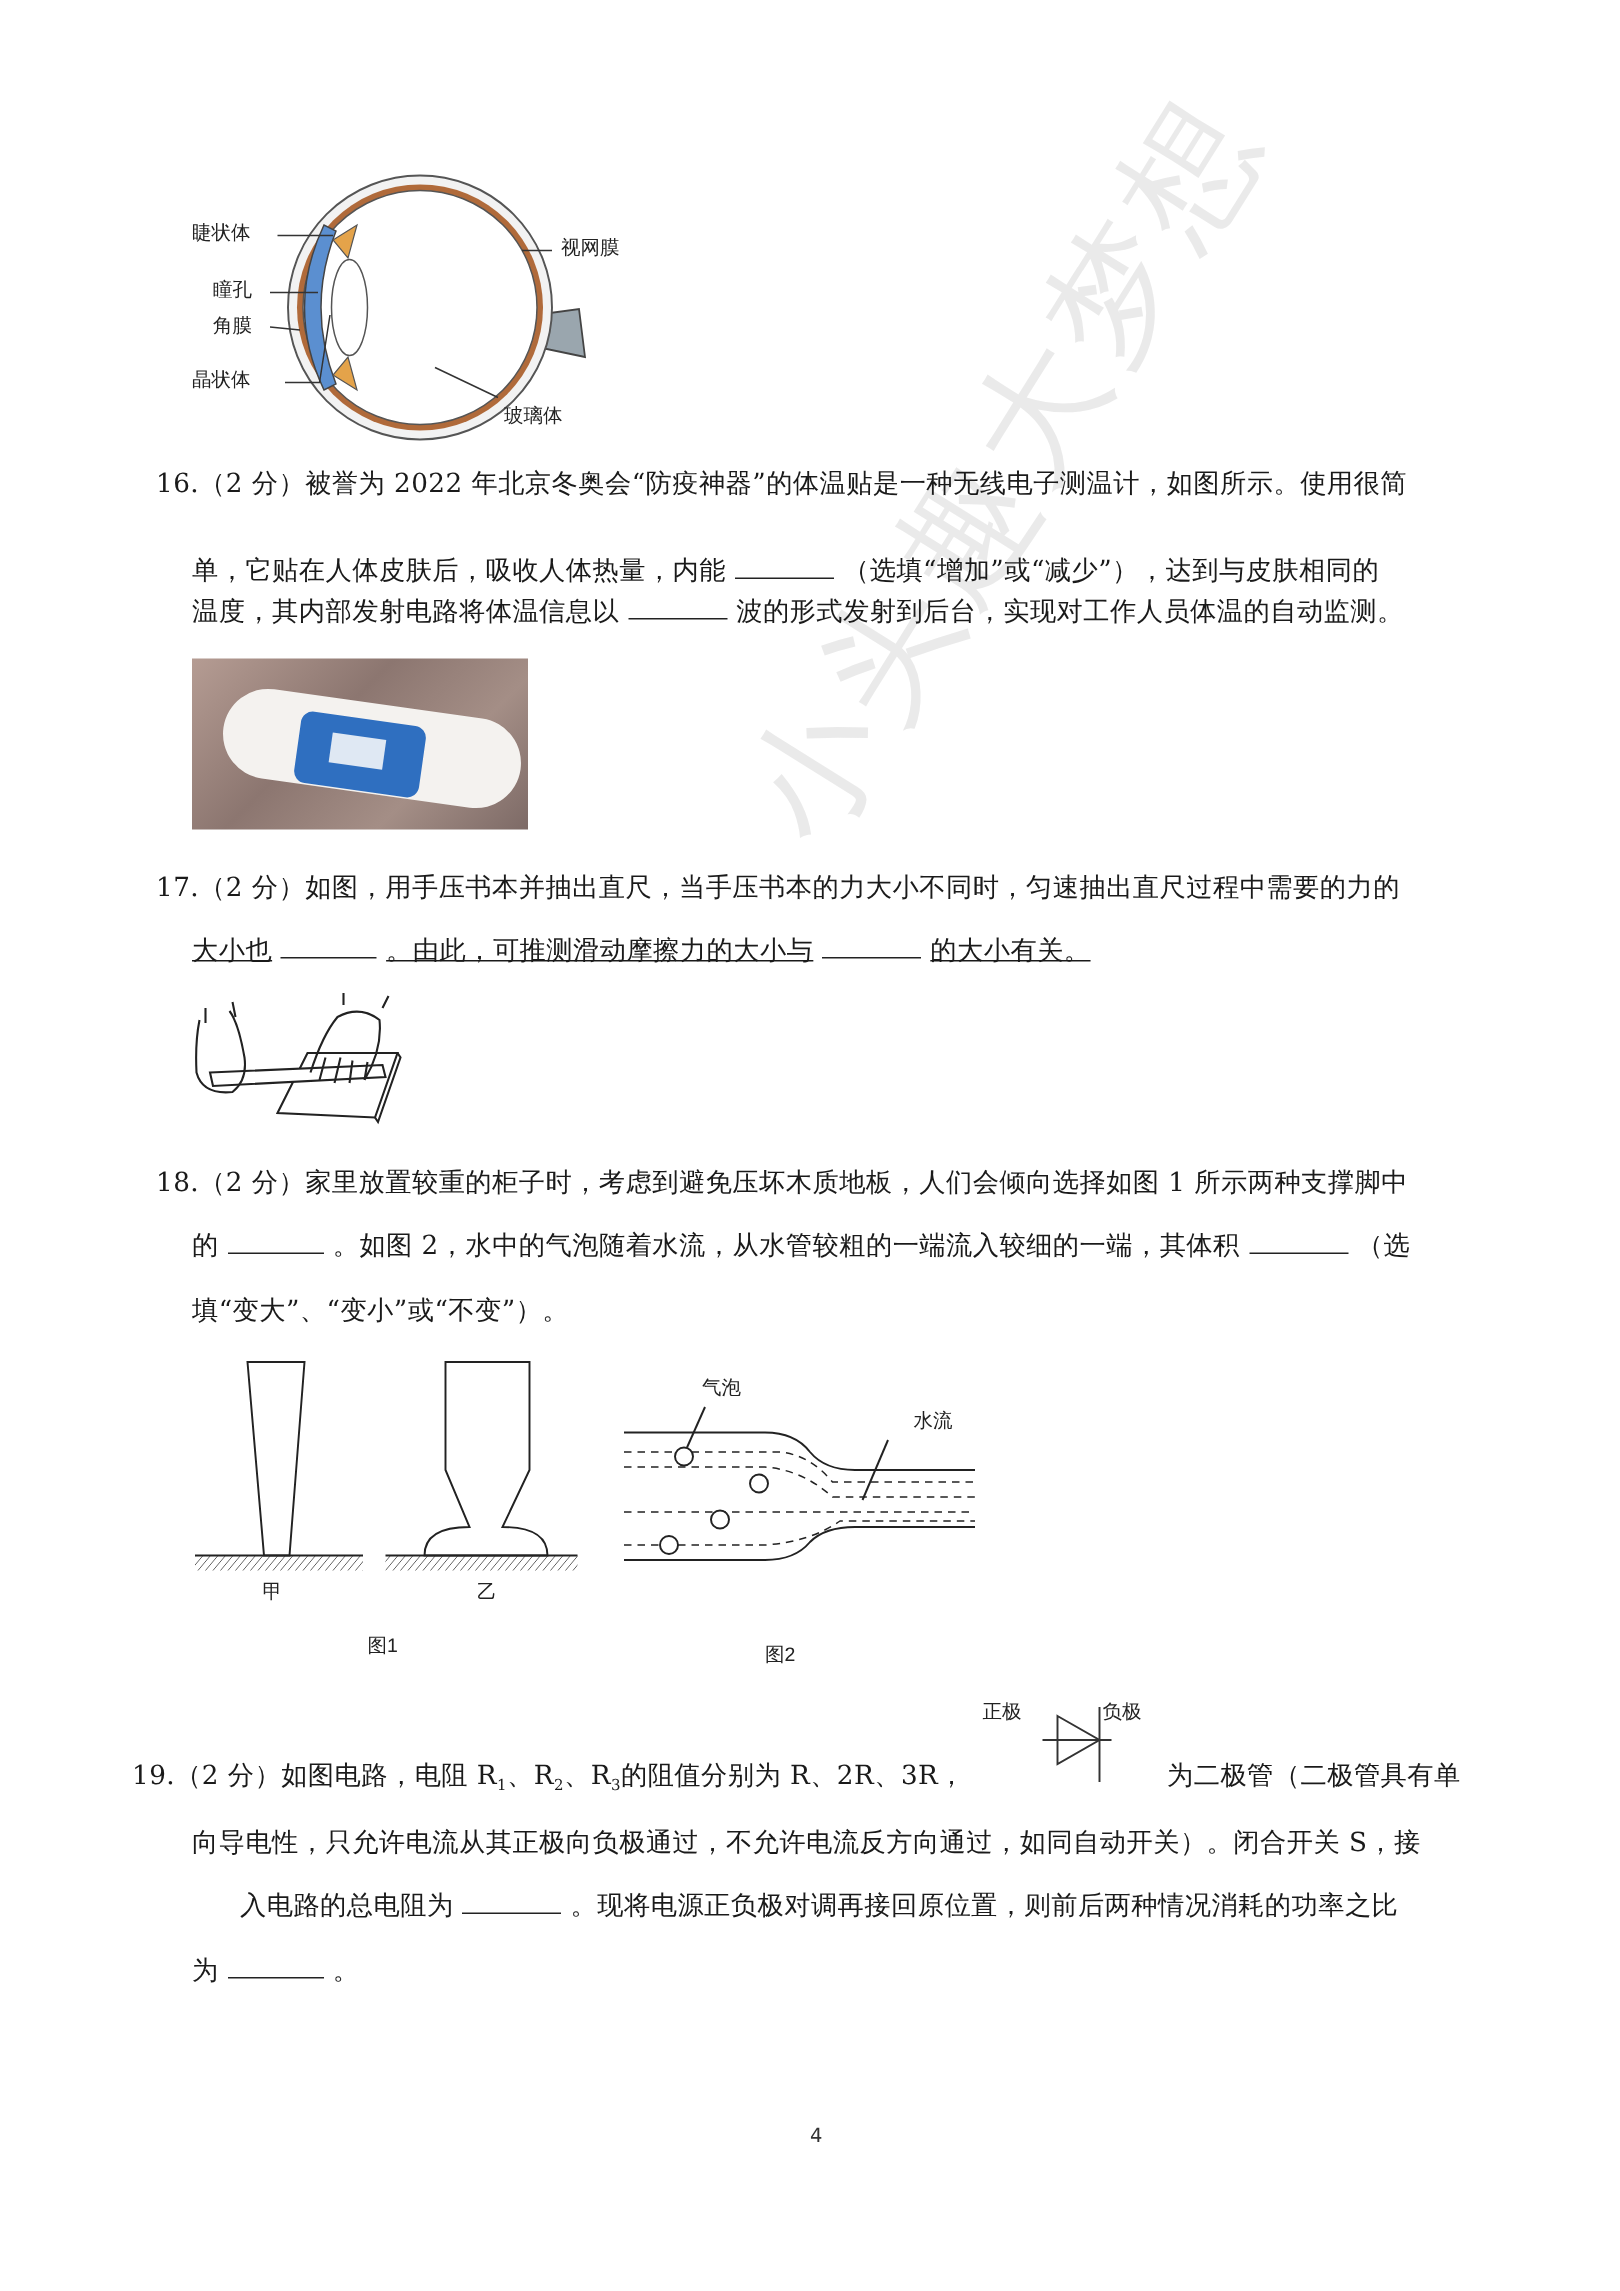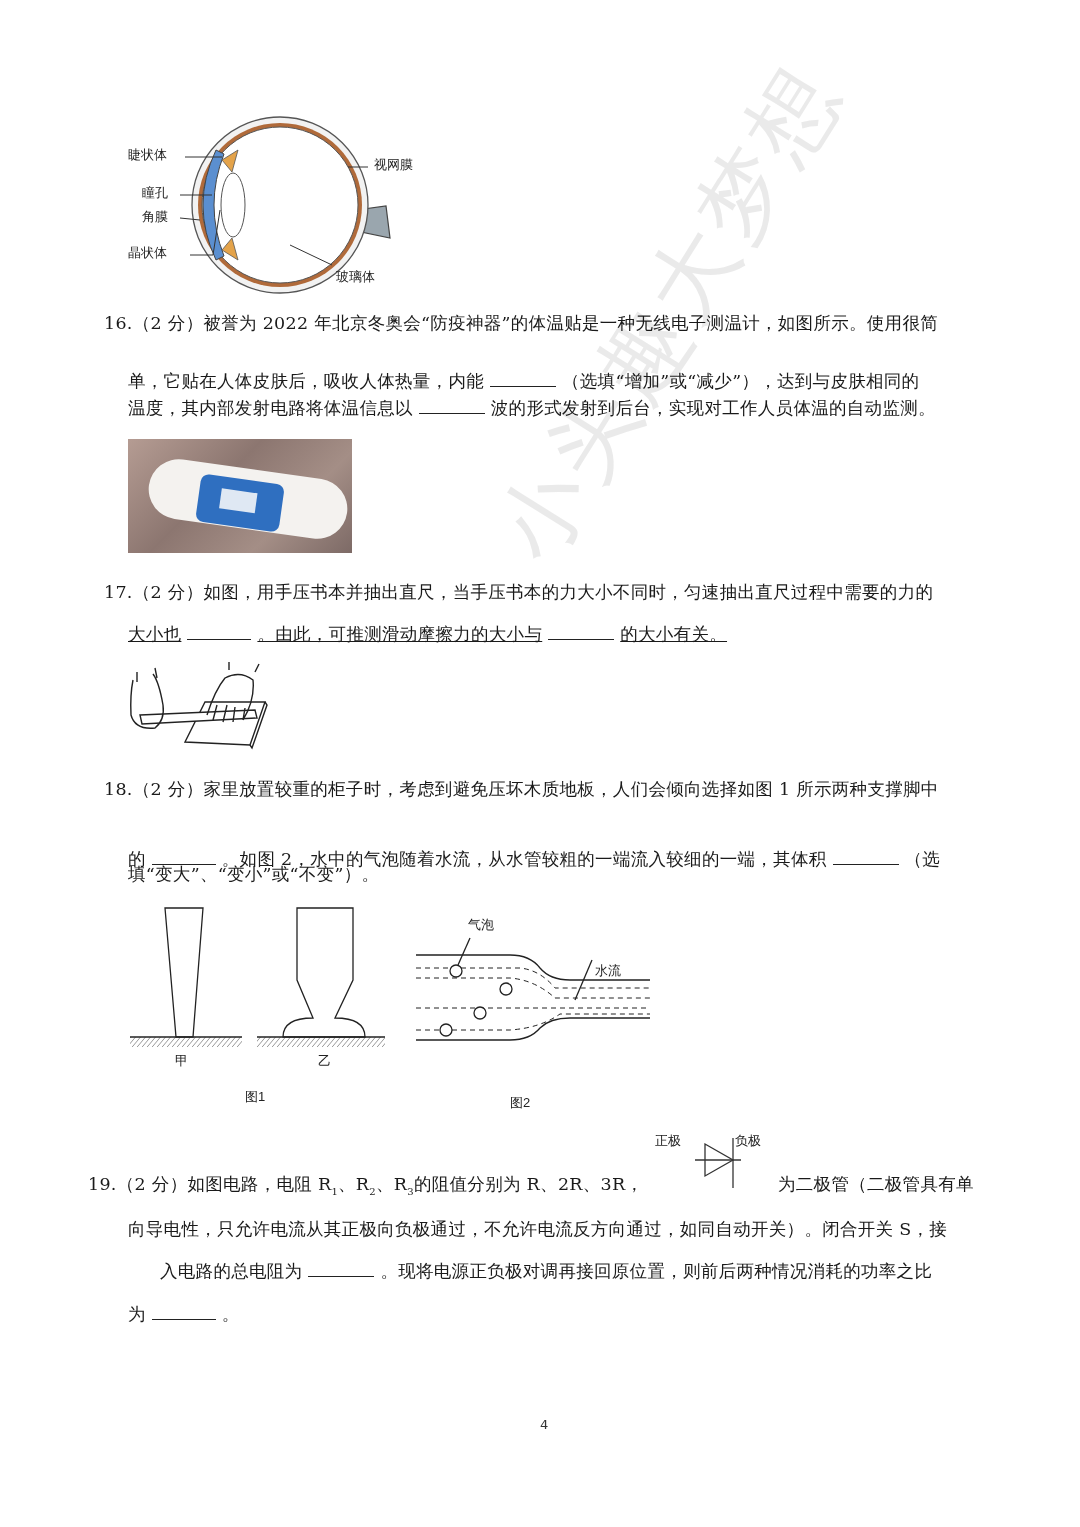--- a/index.html
+++ b/index.html
@@ -95,21 +95,21 @@
       <path d="M15 55 L130 50 L132 58 L17 64 Z" fill="#fff"></path>
       <path d="M8 20 Q5 35 6 55 Q10 70 30 68 Q40 60 38 45 Q34 22 28 14 M12 12 L12 22 M30 8 L32 18"></path>
       <path d="M82 55 Q90 30 100 18 Q115 10 128 20 Q130 40 118 60 M88 60 L92 45 M98 62 L102 45 M108 62 L110 47 M118 60 L120 48 M104 10 L104 2 M130 12 L134 4"></path>
     </svg>
     
   </div>
 </div>
 
 <div>
   <div class="line" style="left:104px; top:777px;">18.（2 分）家里放置较重的柜子时，考虑到避免压坏木质地板，人们会倾向选择如图 1 所示两种支撑脚中</div>
-  <div class="line" style="left:128px; top:819px;margin-top:28px;">
+  <div class="line" style="left:128px; top:819px;">
     <span>的</span><span class="blank w64"></span><span>。如图 2，水中的气泡随着水流，从水管较粗的一端流入较细的一端，其体积</span><span class="blank w66"></span><span>（选</span>
   </div>
   <div class="line" style="left:128px; top:862px;">填“变大”、“变小”或“不变”）。</div>
 
   <div class="abs" style="left:125px; top:900px; width:270px; height:215px;">
     <svg width="270" height="150" viewBox="0 0 270 150" fill="none" stroke="#222" stroke-width="1.3">
       <defs>
         <pattern id="hatch" width="5" height="8" patternUnits="userSpaceOnUse" patternTransform="skewX(-40)">
           <line x1="0" y1="0" x2="0" y2="8" stroke="#333" stroke-width="1"></line>
         </pattern>
@@ -137,21 +137,21 @@
         <path d="M6 120 L100 120 Q130 118 150 104 L240 104"></path>
       </g>
       <circle cx="46" cy="61" r="6" fill="#fff"></circle>
       <circle cx="96" cy="79" r="6" fill="#fff"></circle>
       <circle cx="70" cy="103" r="6" fill="#fff"></circle>
       <circle cx="36" cy="120" r="6" fill="#fff"></circle>
       <line x1="48" y1="55" x2="60" y2="28"></line>
       <line x1="165" y1="90" x2="182" y2="50"></line>
     </svg>
     <span class="fig-label" style="left:58px; top:6px;">气泡</span>
-    <span class="fig-label" style="left:185px; top:28px;margin-top:24px;">水流</span>
+    <span class="fig-label" style="left:199px; top:28px;">水流</span>
     <span class="fig-label" style="left:100px; top:184px;">图2</span>
   </div>
 </div>
 
 <div>
   <div class="abs" style="left:655px; top:1130px; width:130px; height:60px;text-align:right;">
     <span class="fig-label" style="left:0px; top:2px;">正极</span>
     <span class="fig-label" style="left:80px; top:2px;">负极</span>
     <svg class="abs" style="left:38px; top:6px;" width="50" height="54" viewBox="0 0 50 54" fill="none" stroke="#333" stroke-width="1.3">
       <line x1="2" y1="24" x2="48" y2="24"></line>

